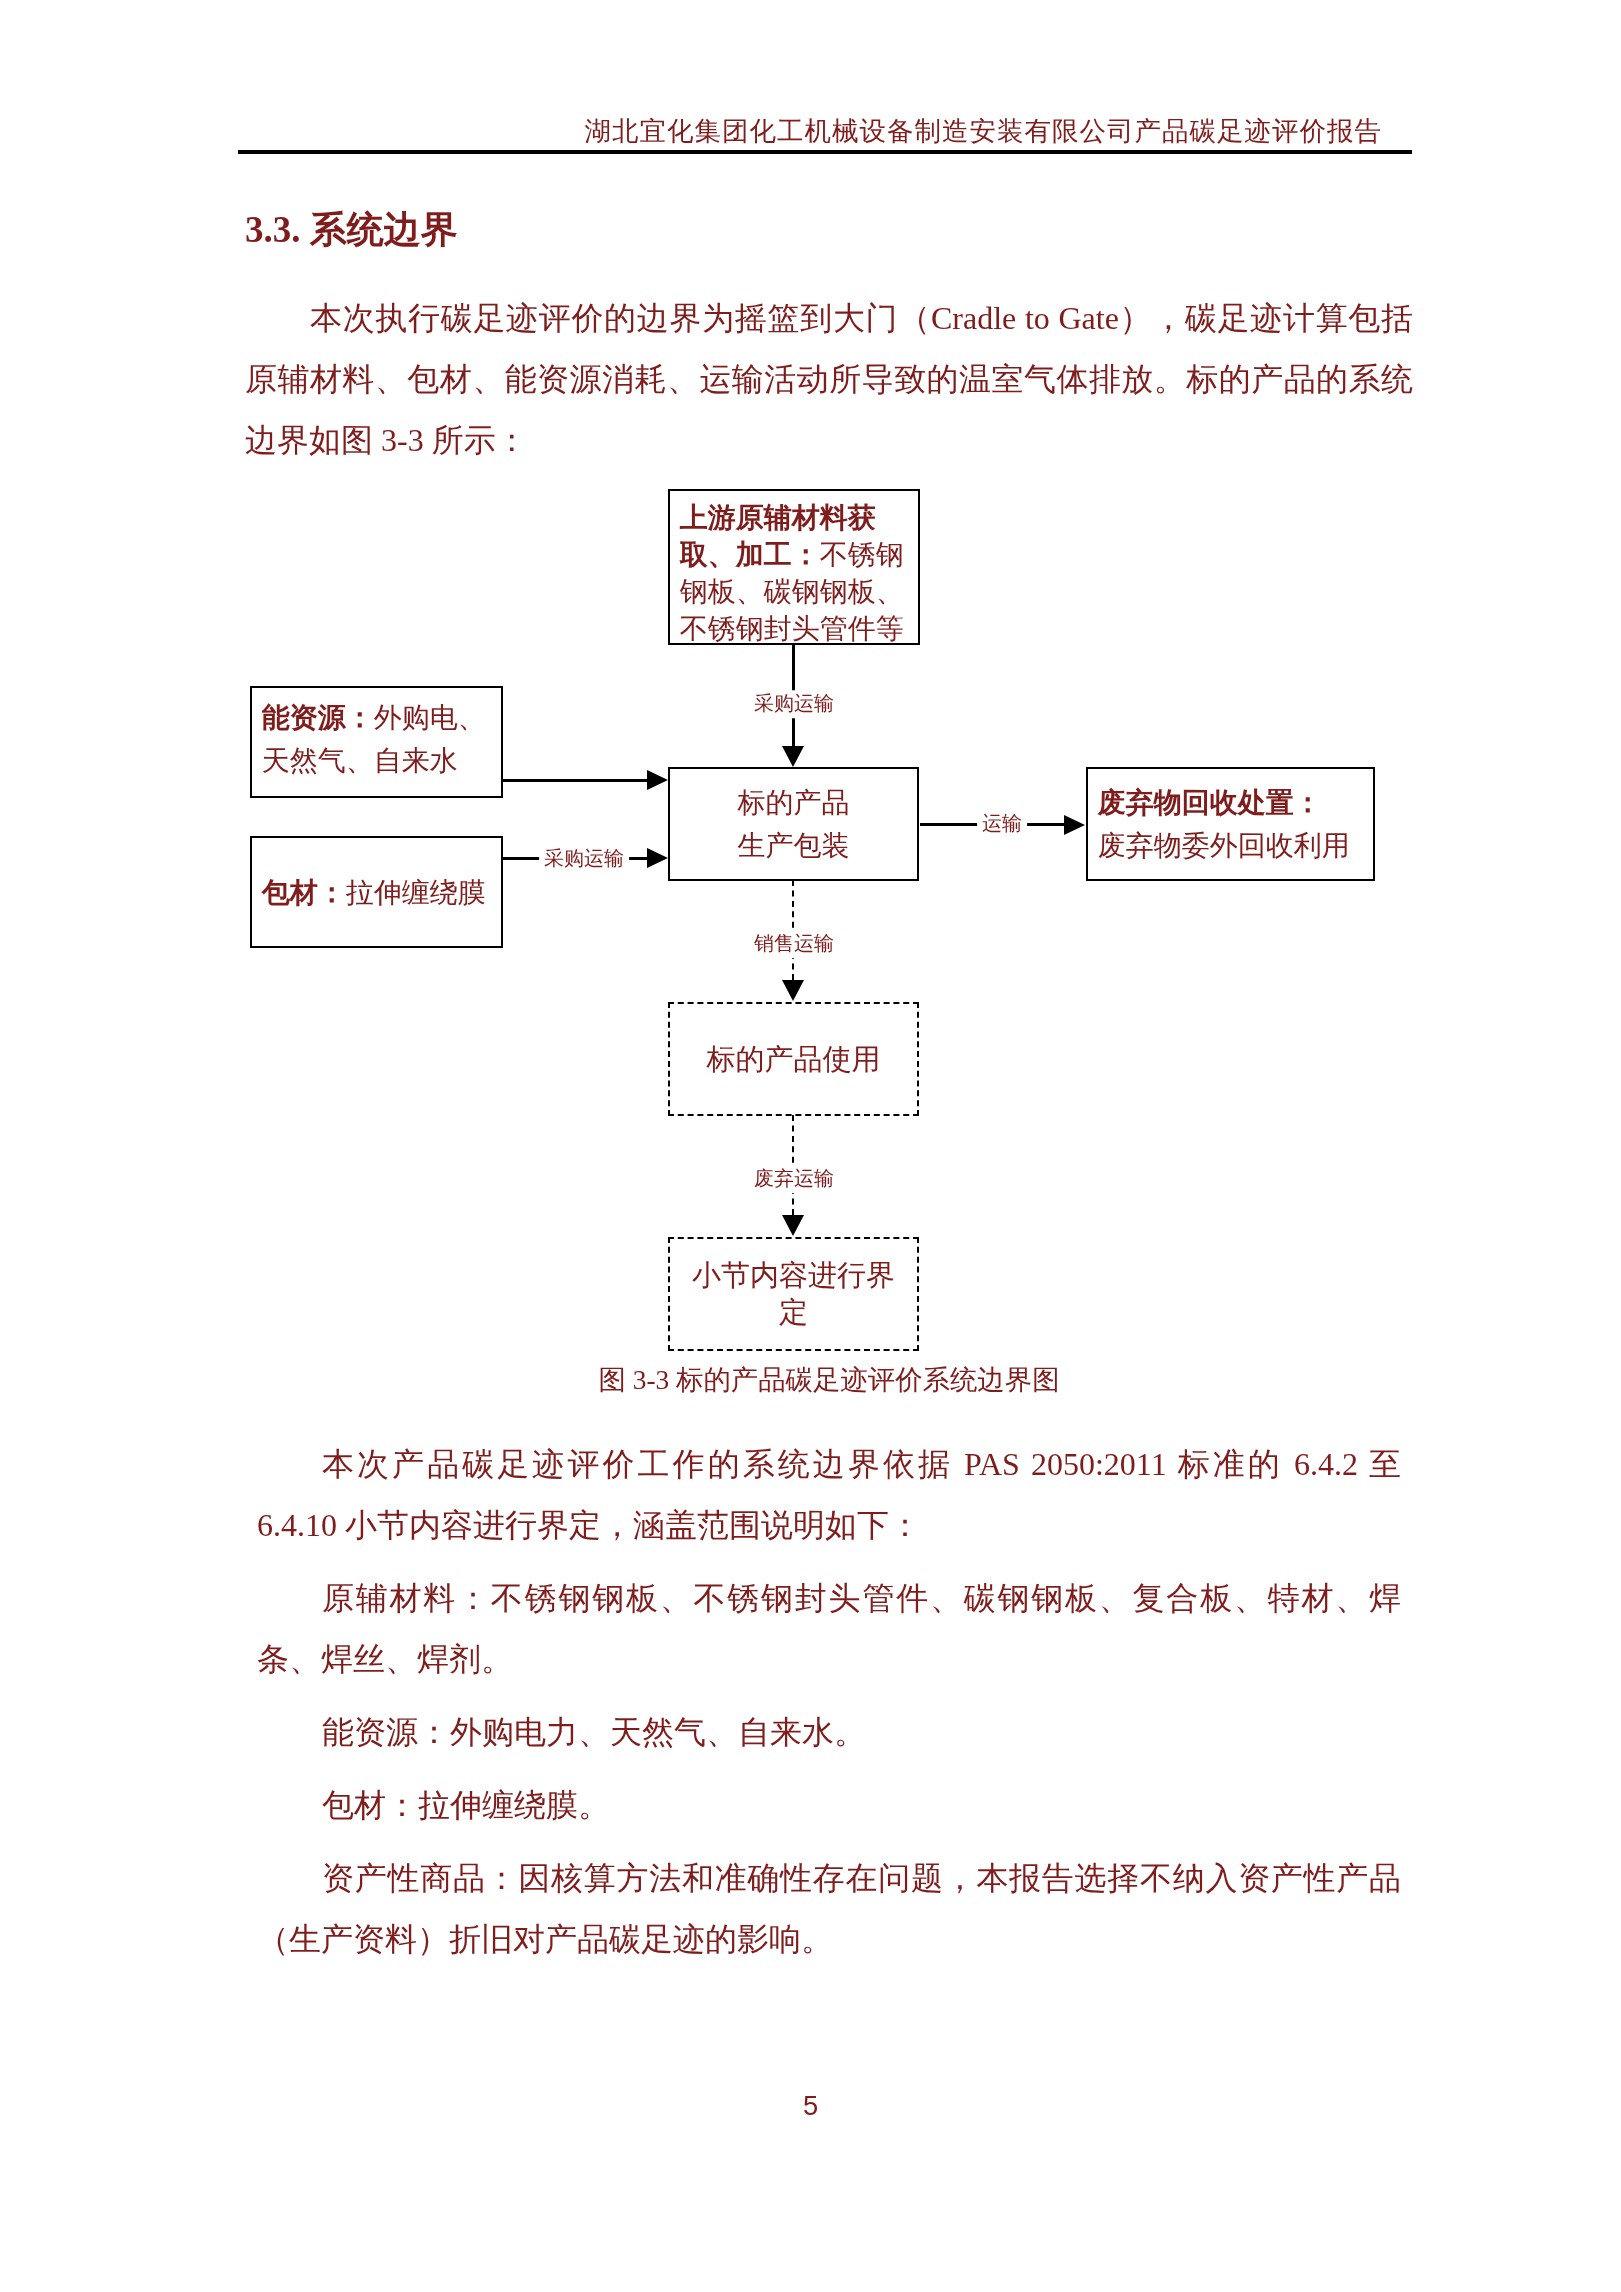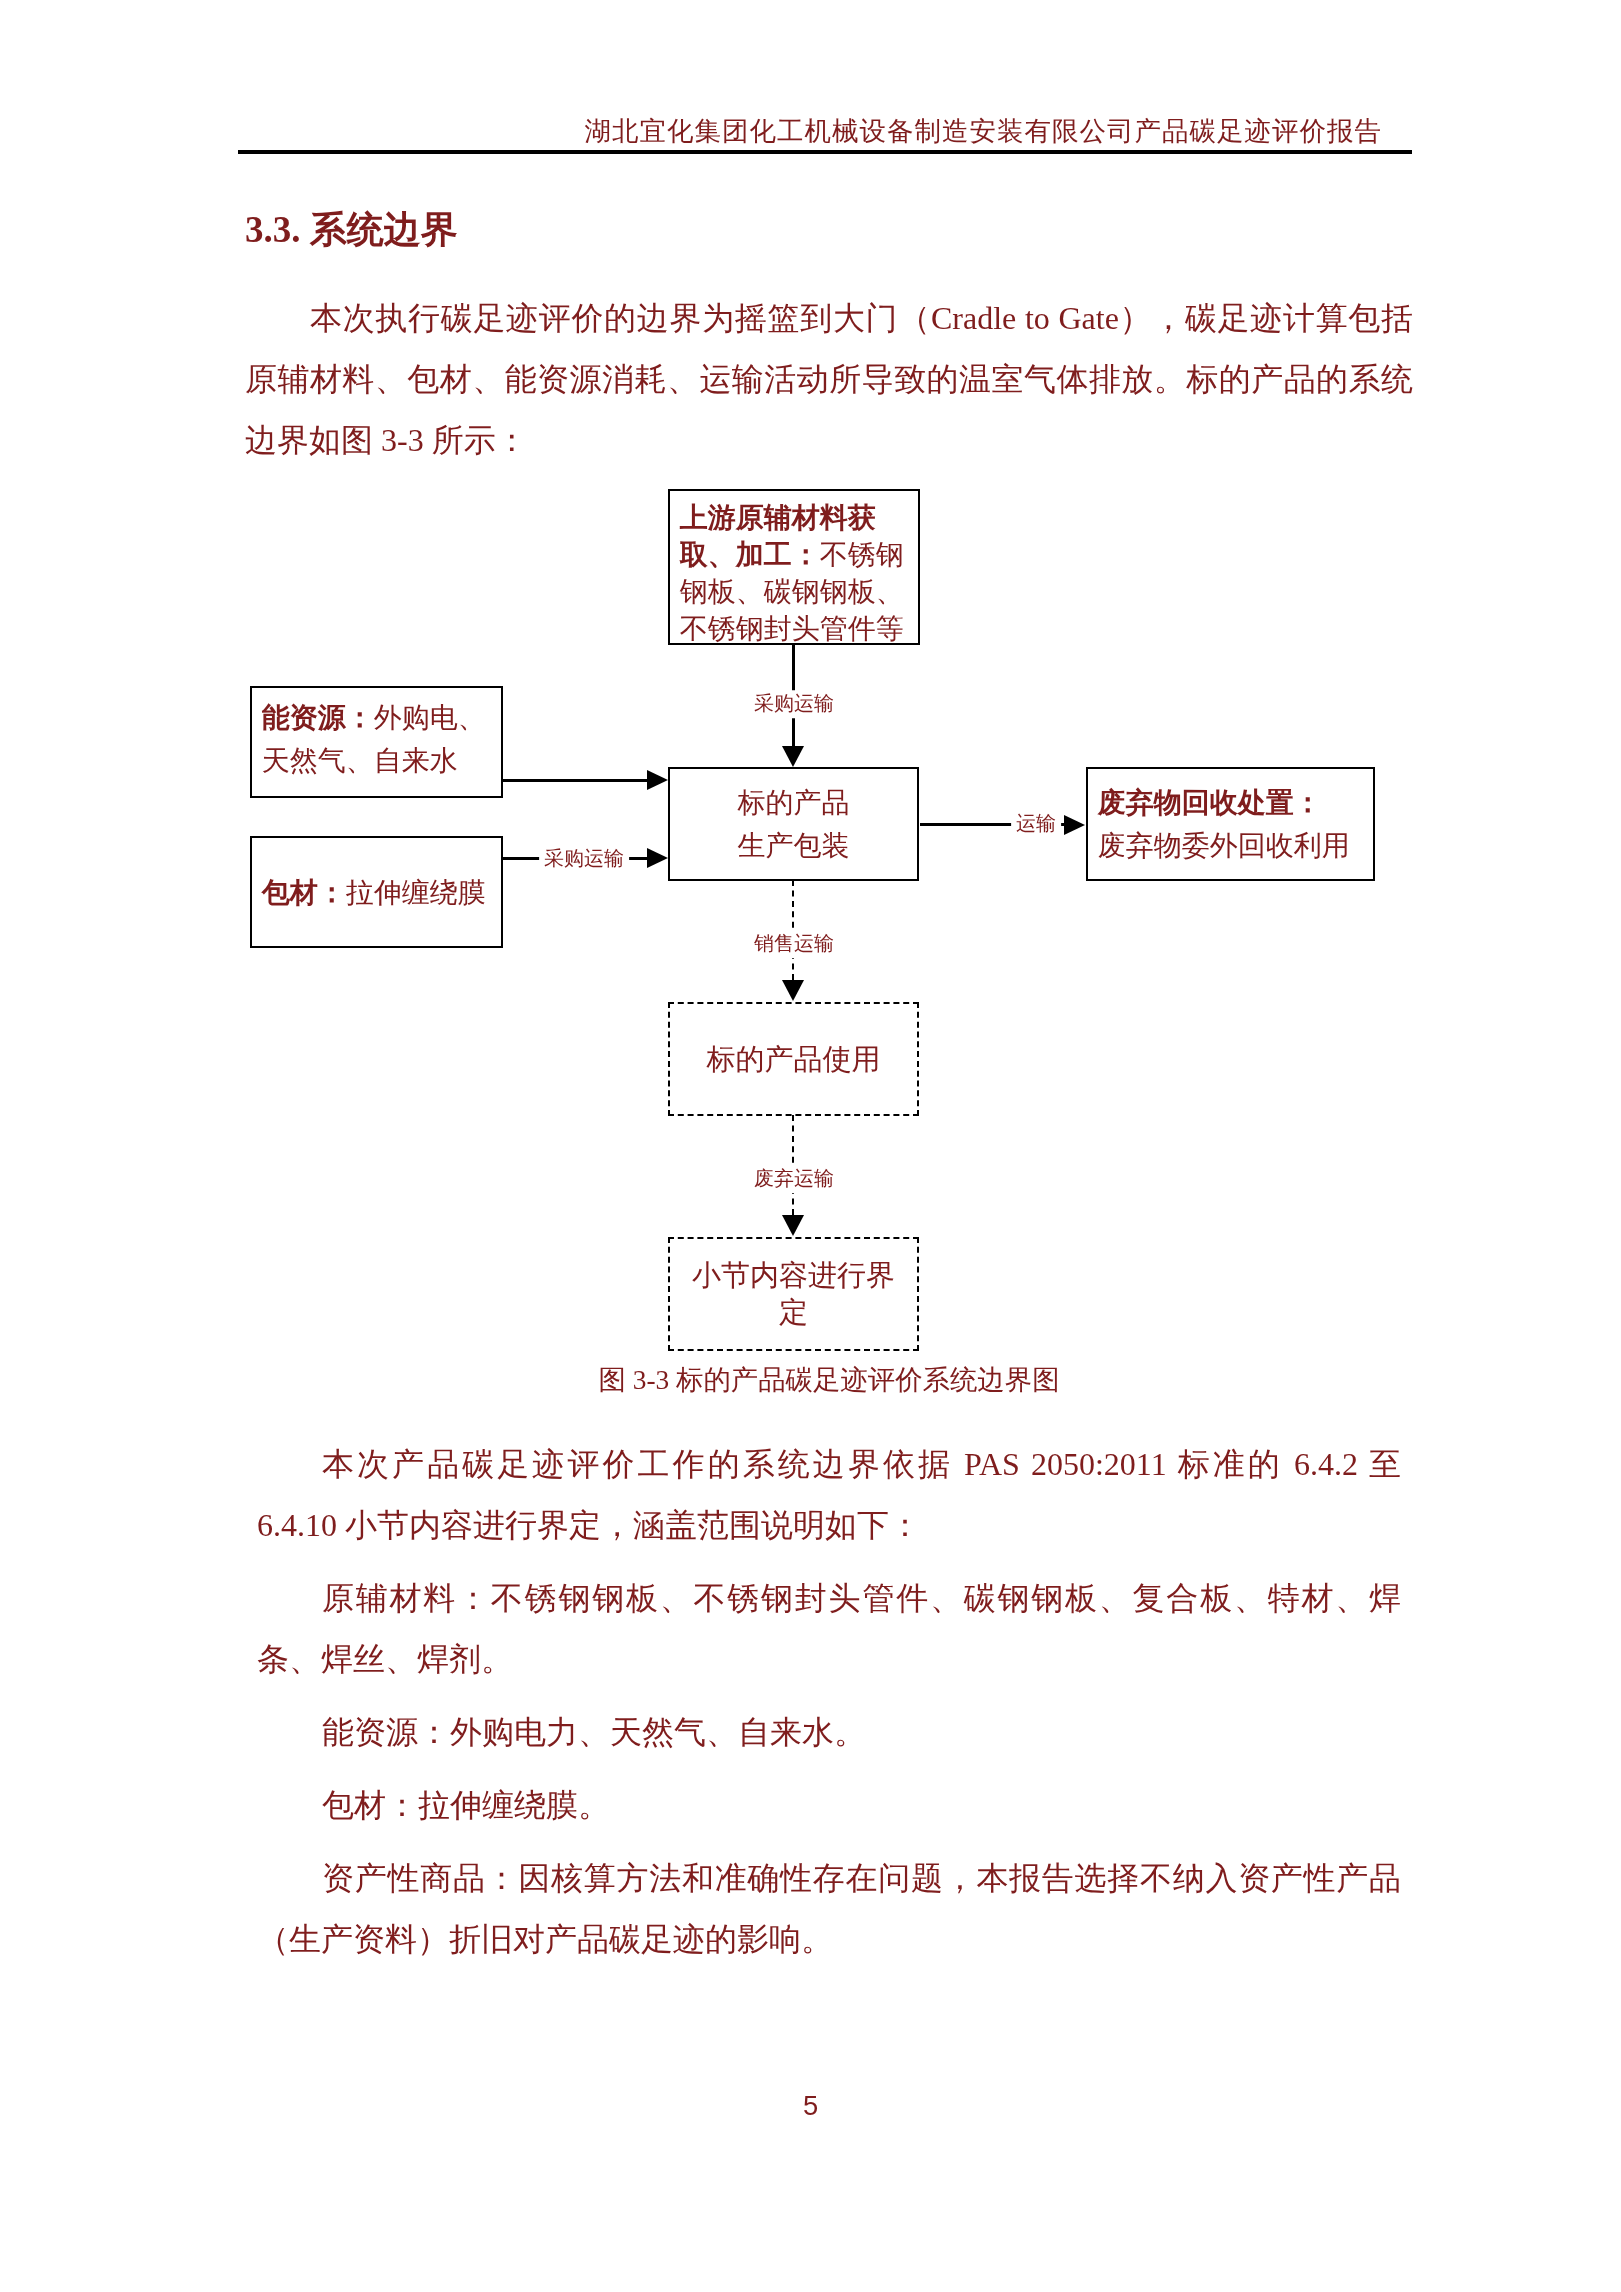--- a/index.html
+++ b/index.html
@@ -124,21 +124,21 @@
     <div class="arrow-right" style="left:647px;top:848px;"></div>
     <div class="flow-label" style="left:584px;top:859px;">采购运输</div>
 
     <div class="dg-box box-product">
       <span class="blk">标的产品</span>
       <span class="blk">生产包装</span>
     </div>
 
     <div class="hline" style="left:920px;top:823px;width:147px;"></div>
     <div class="arrow-right" style="left:1064px;top:815px;"></div>
-    <div class="flow-label" style="left:1002px;top:824px;margin-left:34px;">运输</div>
+    <div class="flow-label" style="left:1002px;top:824px;">运输</div>
 
     <div class="dg-box box-waste">
       <span class="b blk">废弃物回收处置：</span>
       <span class="blk">废弃物委外回收利用</span>
     </div>
 
     <div class="vdash" style="left:792px;top:880px;height:100px;"></div>
     <div class="arrow-down" style="left:782px;top:980px;"></div>
     <div class="flow-label" style="left:794px;top:944px;">销售运输</div>
 

